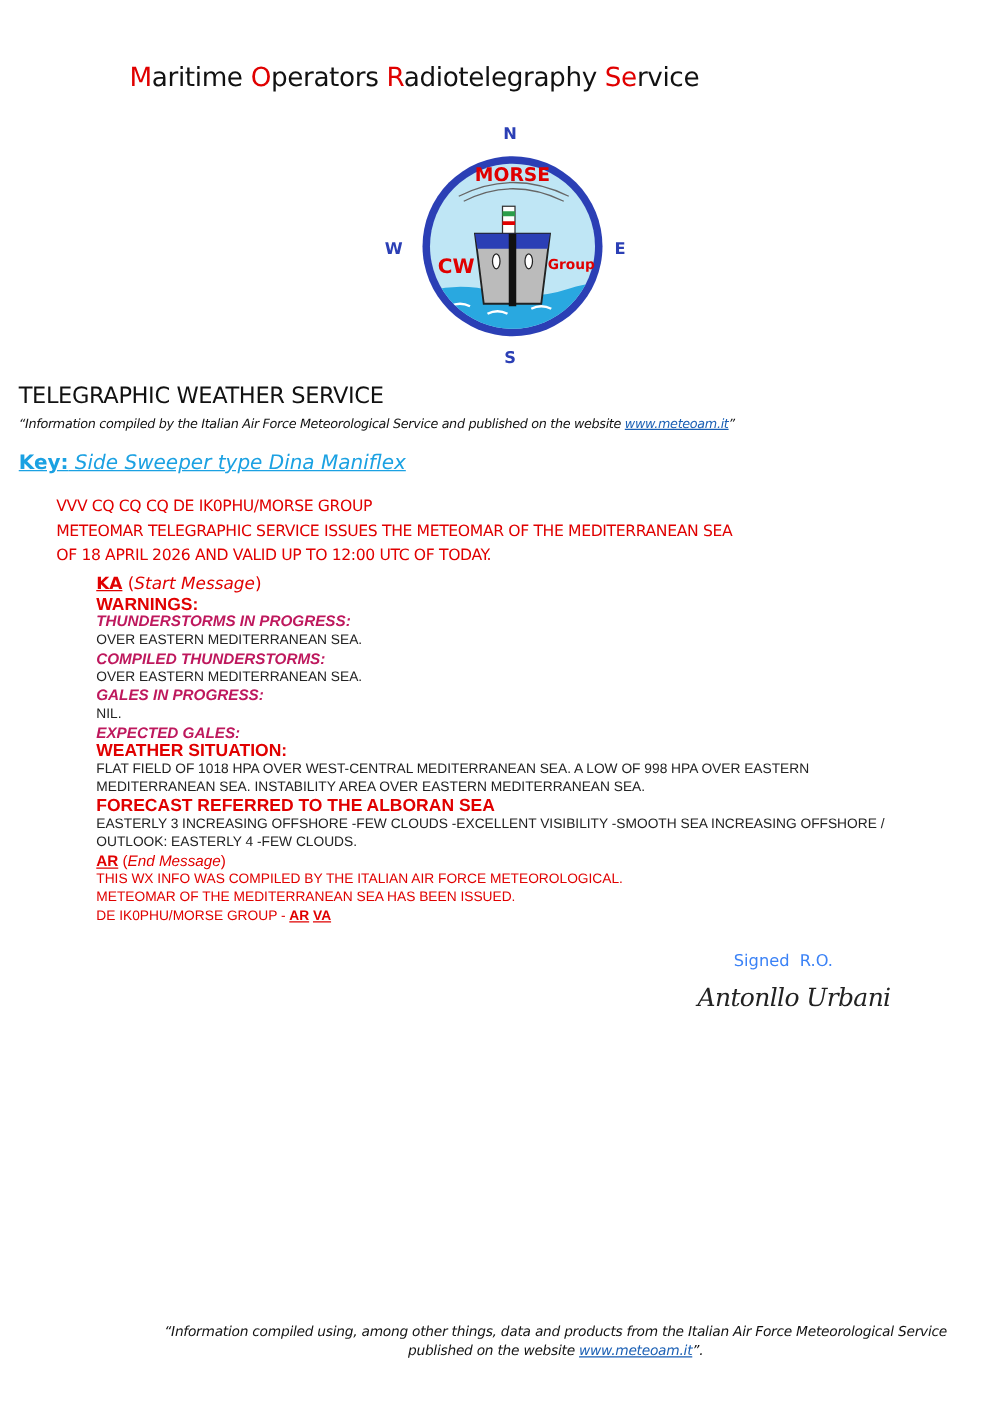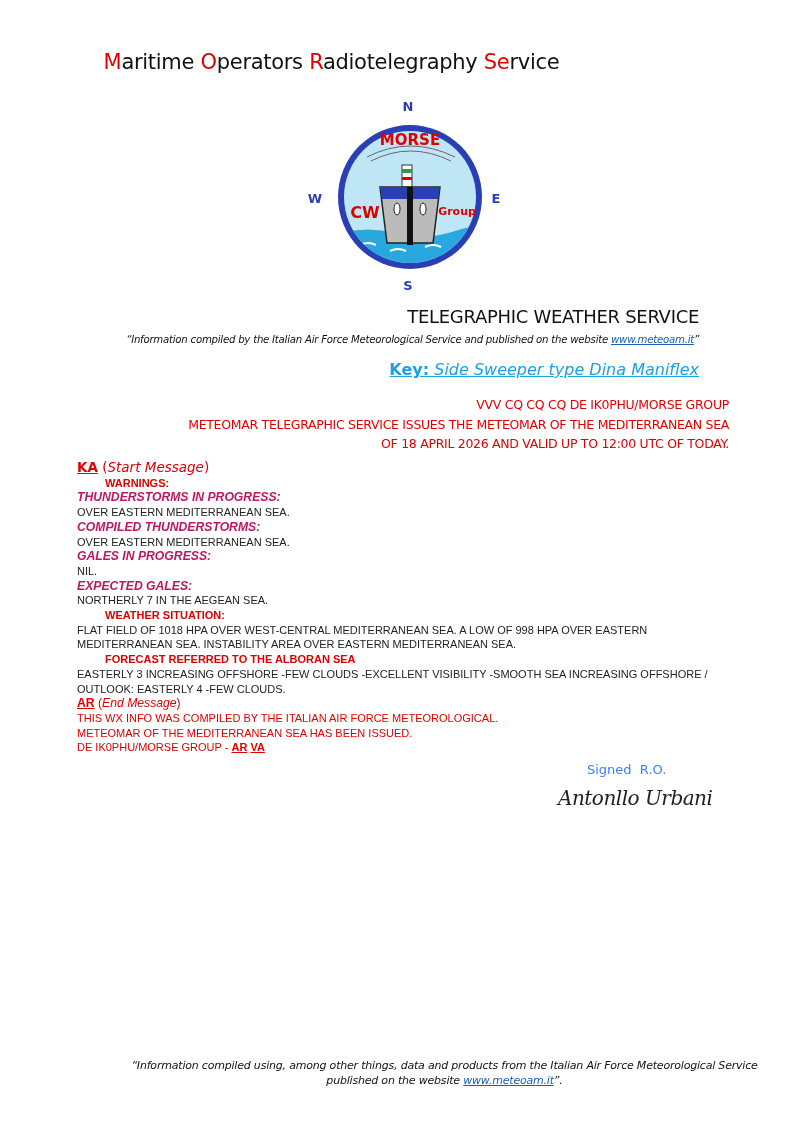--- a/index.html
+++ b/index.html
@@ -1,31 +1,31 @@
 <!DOCTYPE html>
 <html><head>
 <meta charset="utf-8">
 <style>
   html, body { margin:0; padding:0; background:#ffffff; }
   body { width:803px; height:1137px; position:relative; overflow:hidden; font-family:"Liberation Sans", sans-serif; color:#111; }
   .title { position:absolute; top:50px; left:0; width:663px; text-align:center; font-size:21px; color:#111; font-family:"DejaVu Sans", sans-serif; letter-spacing:-0.3px; }
   .title .r { color:#e00000; }
   .logo { position:absolute; left:305px; top:95px; width:200px; height:200px; }
-  .hdr { position:absolute; left:9px; width:690px; text-align:right; }
+  .hdr { position:absolute; left:15px; width:690px; text-align:left; }
   .tws { top:306px; font-size:18px; font-family:"DejaVu Sans", sans-serif; color:#111; letter-spacing:-0.3px; }
   .info { top:334px; font-size:10.2px; font-style:italic; font-family:"DejaVu Sans", sans-serif; color:#111; letter-spacing:-0.25px; }
   .info a, .foot a { color:#1a5fb4; text-decoration:underline; }
   .key { top:360px; font-size:16px; color:#1ba1e2; text-decoration:underline; font-family:"DejaVu Sans", sans-serif; }
   .key b { font-weight:bold; }
   .key i { font-style:italic; }
   .red-hdr { color:#e00000; font-size:12.5px; font-family:"DejaVu Sans", sans-serif; line-height:19.5px; letter-spacing:-0.3px;padding-left:30px; }
   .msg { position:absolute; left:77px; top:460px; width:660px; font-size:11px; line-height:14.7px; color:#222; }
   .msg .lbl { font-weight:bold; font-style:italic; color:#be185d; font-size:12.2px; }
   .msg .red { color:#e00000; }
-  .msg .redb { color:#e00000; font-weight:bold; font-size:11px;margin-left:28px; }
+  .msg .redb { color:#e00000; font-weight:bold; font-size:14px; }
   .msg .ka { color:#e00000; font-size:13.5px; font-family:"DejaVu Sans", sans-serif; }
   .u { text-decoration:underline; font-weight:bold; }
   .sign { position:absolute; left:587px; top:762px; font-size:13px; font-family:"DejaVu Sans", sans-serif; color:#3b82f6; }
   .sig { position:absolute; left:558px; top:786px; font-size:20px; font-family:"DejaVu Serif", serif; font-style:italic; color:#222; letter-spacing:-0.5px; }
   .foot { position:absolute; left:0; top:1058px; width:803px; text-align:center; font-size:11px; font-style:italic; font-family:"DejaVu Sans", sans-serif; color:#111; line-height:15px; letter-spacing:-0.2px;padding-left:43px; }
 </style>
 </head>
 <body>
 
 <div class="title">
@@ -78,21 +78,20 @@
 <div class="msg">
   <div><span class="ka u">KA</span><span class="ka"> (</span><i class="ka">Start Message</i><span class="ka">)</span></div>
   <div class="redb">WARNINGS:</div>
   <div class="lbl">THUNDERSTORMS IN PROGRESS:</div>
   <div>OVER EASTERN MEDITERRANEAN SEA.</div>
   <div class="lbl">COMPILED THUNDERSTORMS:</div>
   <div>OVER EASTERN MEDITERRANEAN SEA.</div>
   <div class="lbl">GALES IN PROGRESS:</div>
   <div>NIL.</div>
   <div class="lbl">EXPECTED GALES:</div>
-  <div>NORTHERLY 7 IN THE AEGEAN SEA.</div>
   <div class="redb">WEATHER SITUATION:</div>
   <div>FLAT FIELD OF 1018 HPA OVER WEST-CENTRAL MEDITERRANEAN SEA. A LOW OF 998 HPA OVER EASTERN MEDITERRANEAN SEA. INSTABILITY AREA OVER EASTERN MEDITERRANEAN SEA.</div>
   <div class="redb">FORECAST REFERRED TO THE ALBORAN SEA</div>
   <div>EASTERLY 3 INCREASING OFFSHORE -FEW CLOUDS -EXCELLENT VISIBILITY -SMOOTH SEA INCREASING OFFSHORE / OUTLOOK: EASTERLY 4 -FEW CLOUDS.</div>
   <div class="red" style="font-size:12.2px;"><span class="u">AR</span> (<i>End Message</i>)</div>
   <div class="red">THIS WX INFO WAS COMPILED BY THE ITALIAN AIR FORCE METEOROLOGICAL.</div>
   <div class="red">METEOMAR OF THE MEDITERRANEAN SEA HAS BEEN ISSUED.</div>
   <div class="red"><span>DE IK0PHU/MORSE GROUP - </span><span class="u">AR</span> <span class="u">VA</span></div>
 </div>
 

